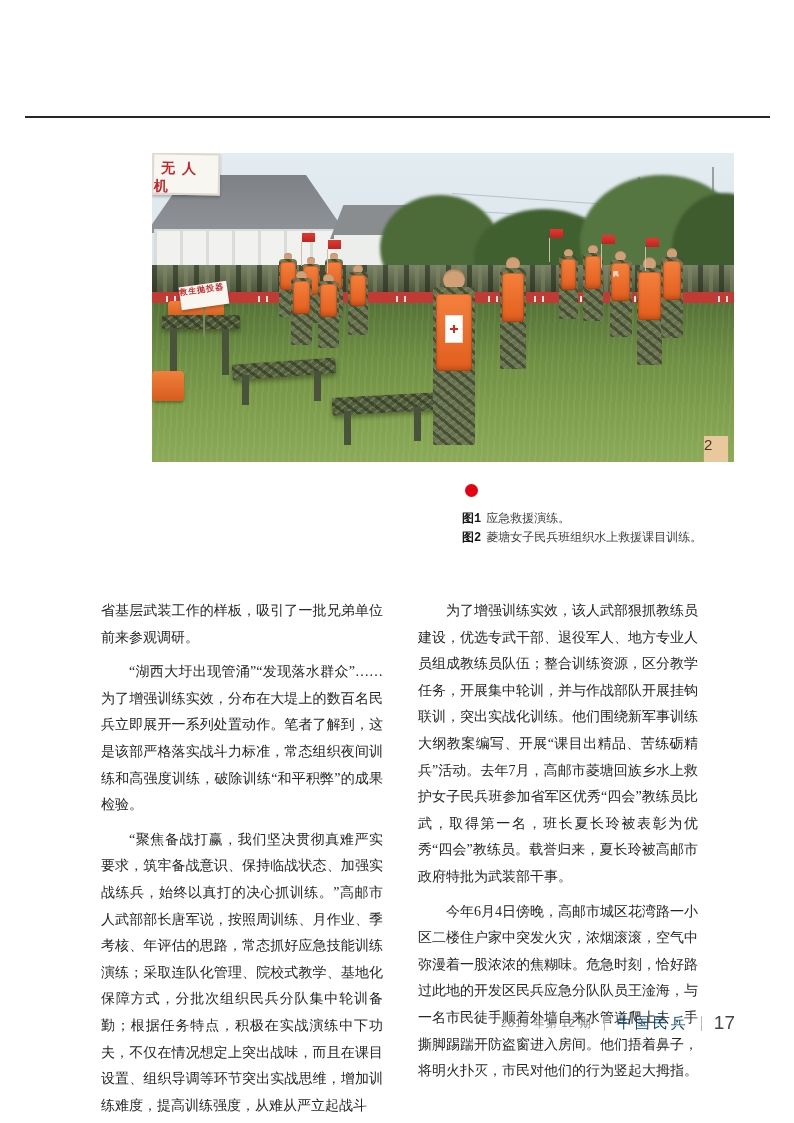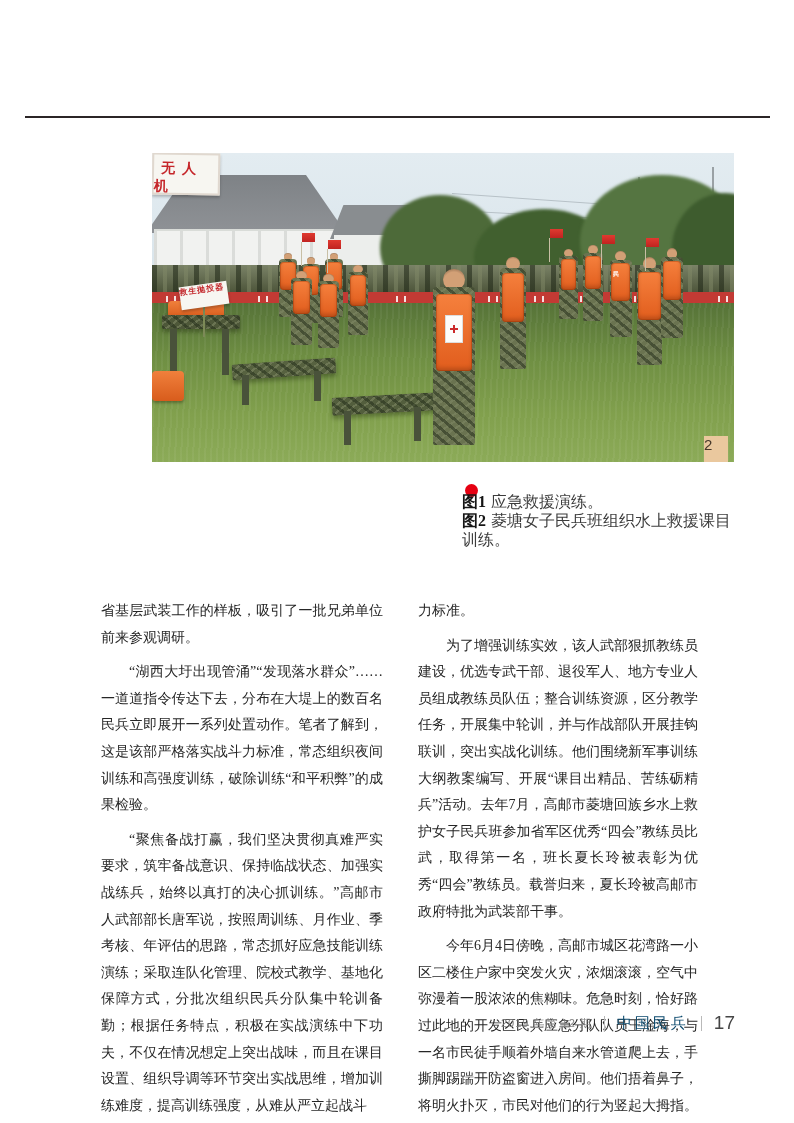--- a/index.html
+++ b/index.html
@@ -92,22 +92,22 @@
               writing-mode:vertical-rl; font-family:"Liberation Sans", sans-serif; }
   .flag { width:13px; height:9px; background:linear-gradient(#e03a30,#c02320); }
   .flag::after { content:""; position:absolute; left:-1px; top:9px; width:1px; height:24px; background:#c8bfa5; }
 
   .photo-badge { left:552px; top:283px; width:24px; height:26px; background:#eac89e;
                  color:#46382a; font-size:15px; font-family:"Liberation Sans", sans-serif;
                  display:flex; align-items:center; justify-content:center; }
 
   
   .cap-dot { position:absolute; left:465px; top:484px; width:13px; height:13px; border-radius:50%; background:#e60012; }
-  .captions { position:absolute; left:462px; top:492px; width:272px;
-              font-family:Liberation Serif, serif; font-size:16px; line-height:19px; color:#3c3c3c; }
+  .captions { position:absolute; left:462px; top:510px; width:272px;
+              font-family:Liberation Mono, monospace; font-size:12px; line-height:19px; color:#3c3c3c; }
   .cap-label { font-weight:bold; color:#151515; margin-right:5px; }
 
   
   .col { position:absolute; top:590px; width:298px; font-size:14px; line-height:26.6px;
          color:#262626; text-align:justify; }
   .col-left { left:93px; }
   .col-right { left:410px; width:296px; }
   .col p { margin:8px; }
   .ind { text-indent:2em; }
 
@@ -256,26 +256,25 @@
     <div>
       <span class="cap-label">图1</span><span>应急救援演练。</span>
     </div>
     <div>
       <span class="cap-label">图2</span><span>菱塘女子民兵班组织水上救援课目训练。</span>
     </div>
   </div>
 
   <div class="col col-left">
     <p>省基层武装工作的样板，吸引了一批兄弟单位前来参观调研。</p>
-    <p class="ind">“湖西大圩出现管涌”“发现落水群众”……一道道指令传达下去，分布在大堤上的数百名民兵立即展开一系列处置动作。笔者了解到，这是该部严格落实战斗力标准，常态组织夜间训练和高强度训练，破除训练“和平积弊”的成果检验。</p>
+    <p class="ind">“湖西大圩出现管涌”“发现落水群众”……为了增强训练实效，分布在大堤上的数百名民兵立即展开一系列处置动作。笔者了解到，这是该部严格落实战斗力标准，常态组织夜间训练和高强度训练，破除训练“和平积弊”的成果检验。</p>
     <p class="ind">“聚焦备战打赢，我们坚决贯彻真难严实要求，筑牢备战意识、保持临战状态、加强实战练兵，始终以真打的决心抓训练。”高邮市人武部部长唐军说，按照周训练、月作业、季考核、年评估的思路，常态抓好应急技能训练演练；采取连队化管理、院校式教学、基地化保障方式，分批次组织民兵分队集中轮训备勤；根据任务特点，积极在实战演练中下功夫，不仅在情况想定上突出战味，而且在课目设置、组织导调等环节突出实战思维，增加训练难度，提高训练强度，从难从严立起战斗</p>
   </div>
 
   <div class="col col-right">
-    <p>力标准。</p>
     <p class="ind">为了增强训练实效，该人武部狠抓教练员建设，优选专武干部、退役军人、地方专业人员组成教练员队伍；整合训练资源，区分教学任务，开展集中轮训，并与作战部队开展挂钩联训，突出实战化训练。他们围绕新军事训练大纲教案编写、开展“课目出精品、苦练砺精兵”活动。去年7月，高邮市菱塘回族乡水上救护女子民兵班参加省军区优秀“四会”教练员比武，取得第一名，班长夏长玲被表彰为优秀“四会”教练员。载誉归来，夏长玲被高邮市政府特批为武装部干事。</p>
     <p class="ind"><span>今年6月4日傍晚，高邮市城区花湾路一小区二楼住户家中突发火灾，浓烟滚滚，空气中弥漫着一股浓浓的焦糊味。危急时刻，恰好路过此地的开发区民兵应急分队队员王淦海，与一名市民徒手顺着外墙自来水管道爬上去，手撕脚踢踹开防盗窗进入房间。他们捂着鼻子，将明火扑灭，市民对他们的行为竖起大拇指。</span></p>
   </div>
 
   <div class="footer">
     <span class="f-issue">2019 年第 12 期</span>
     <span class="f-div"></span>
     <span class="f-mag">中国民兵</span>
     <span class="f-div"></span>
     <span class="f-page">17</span>

